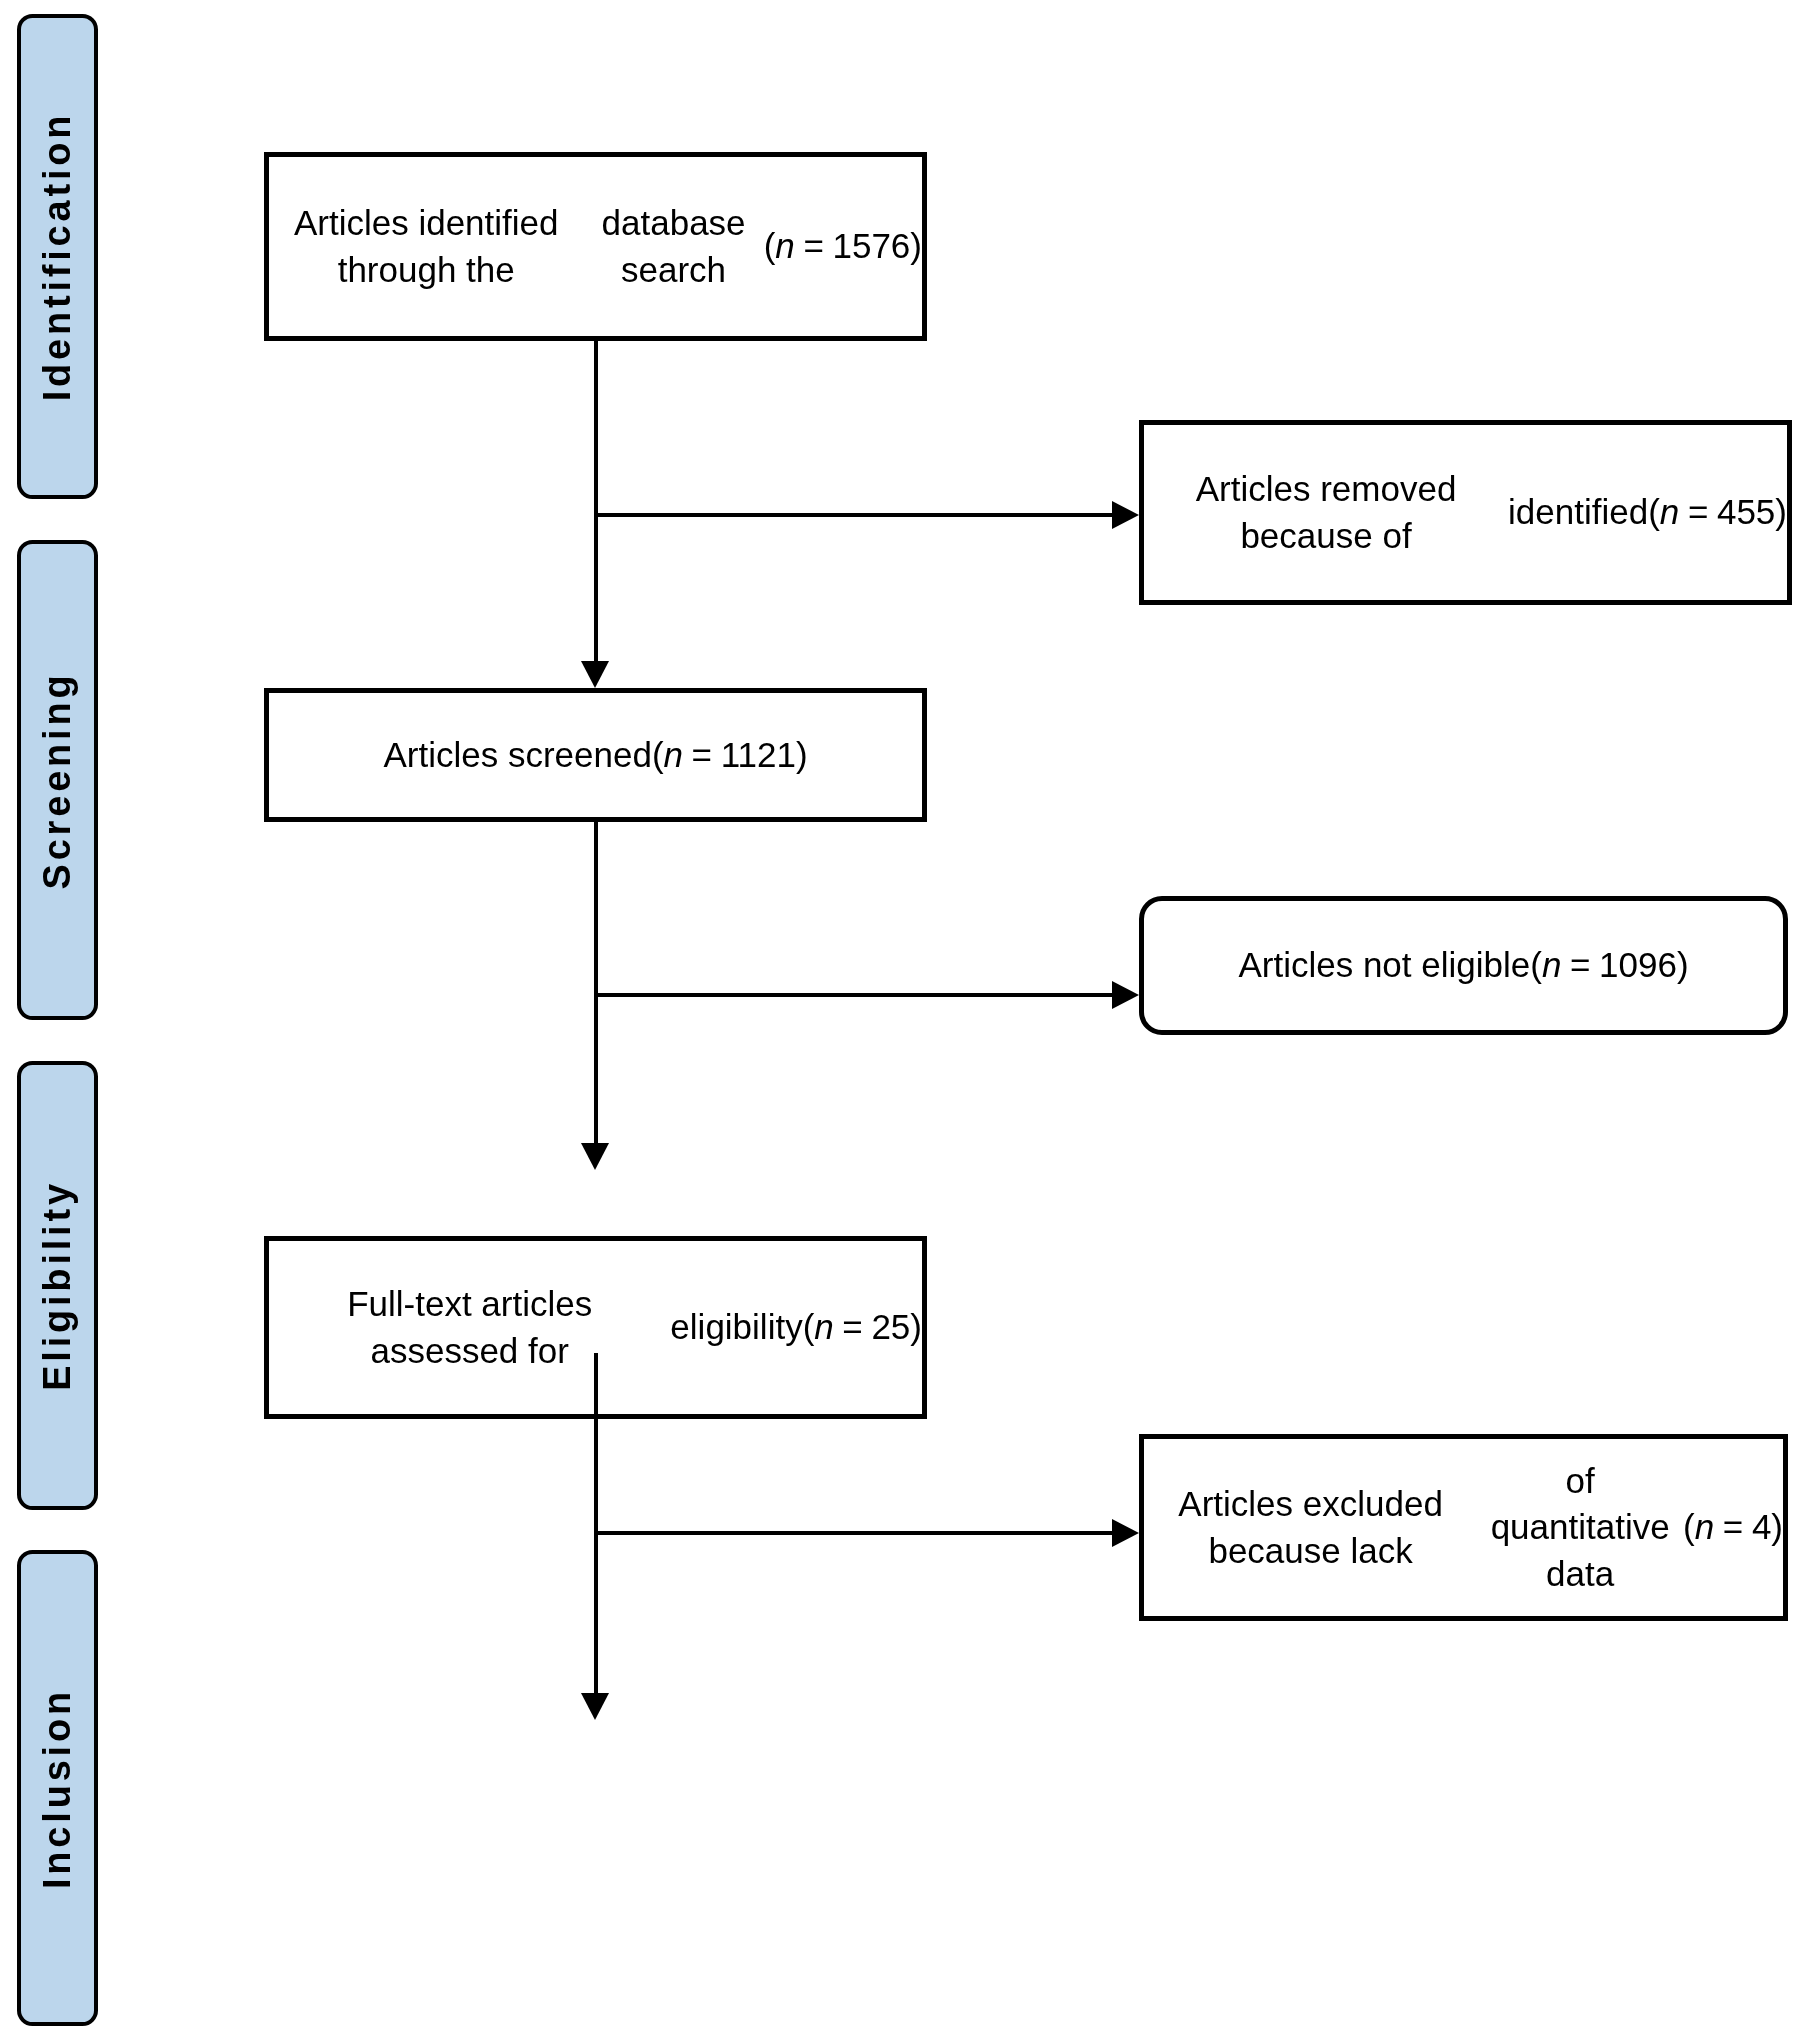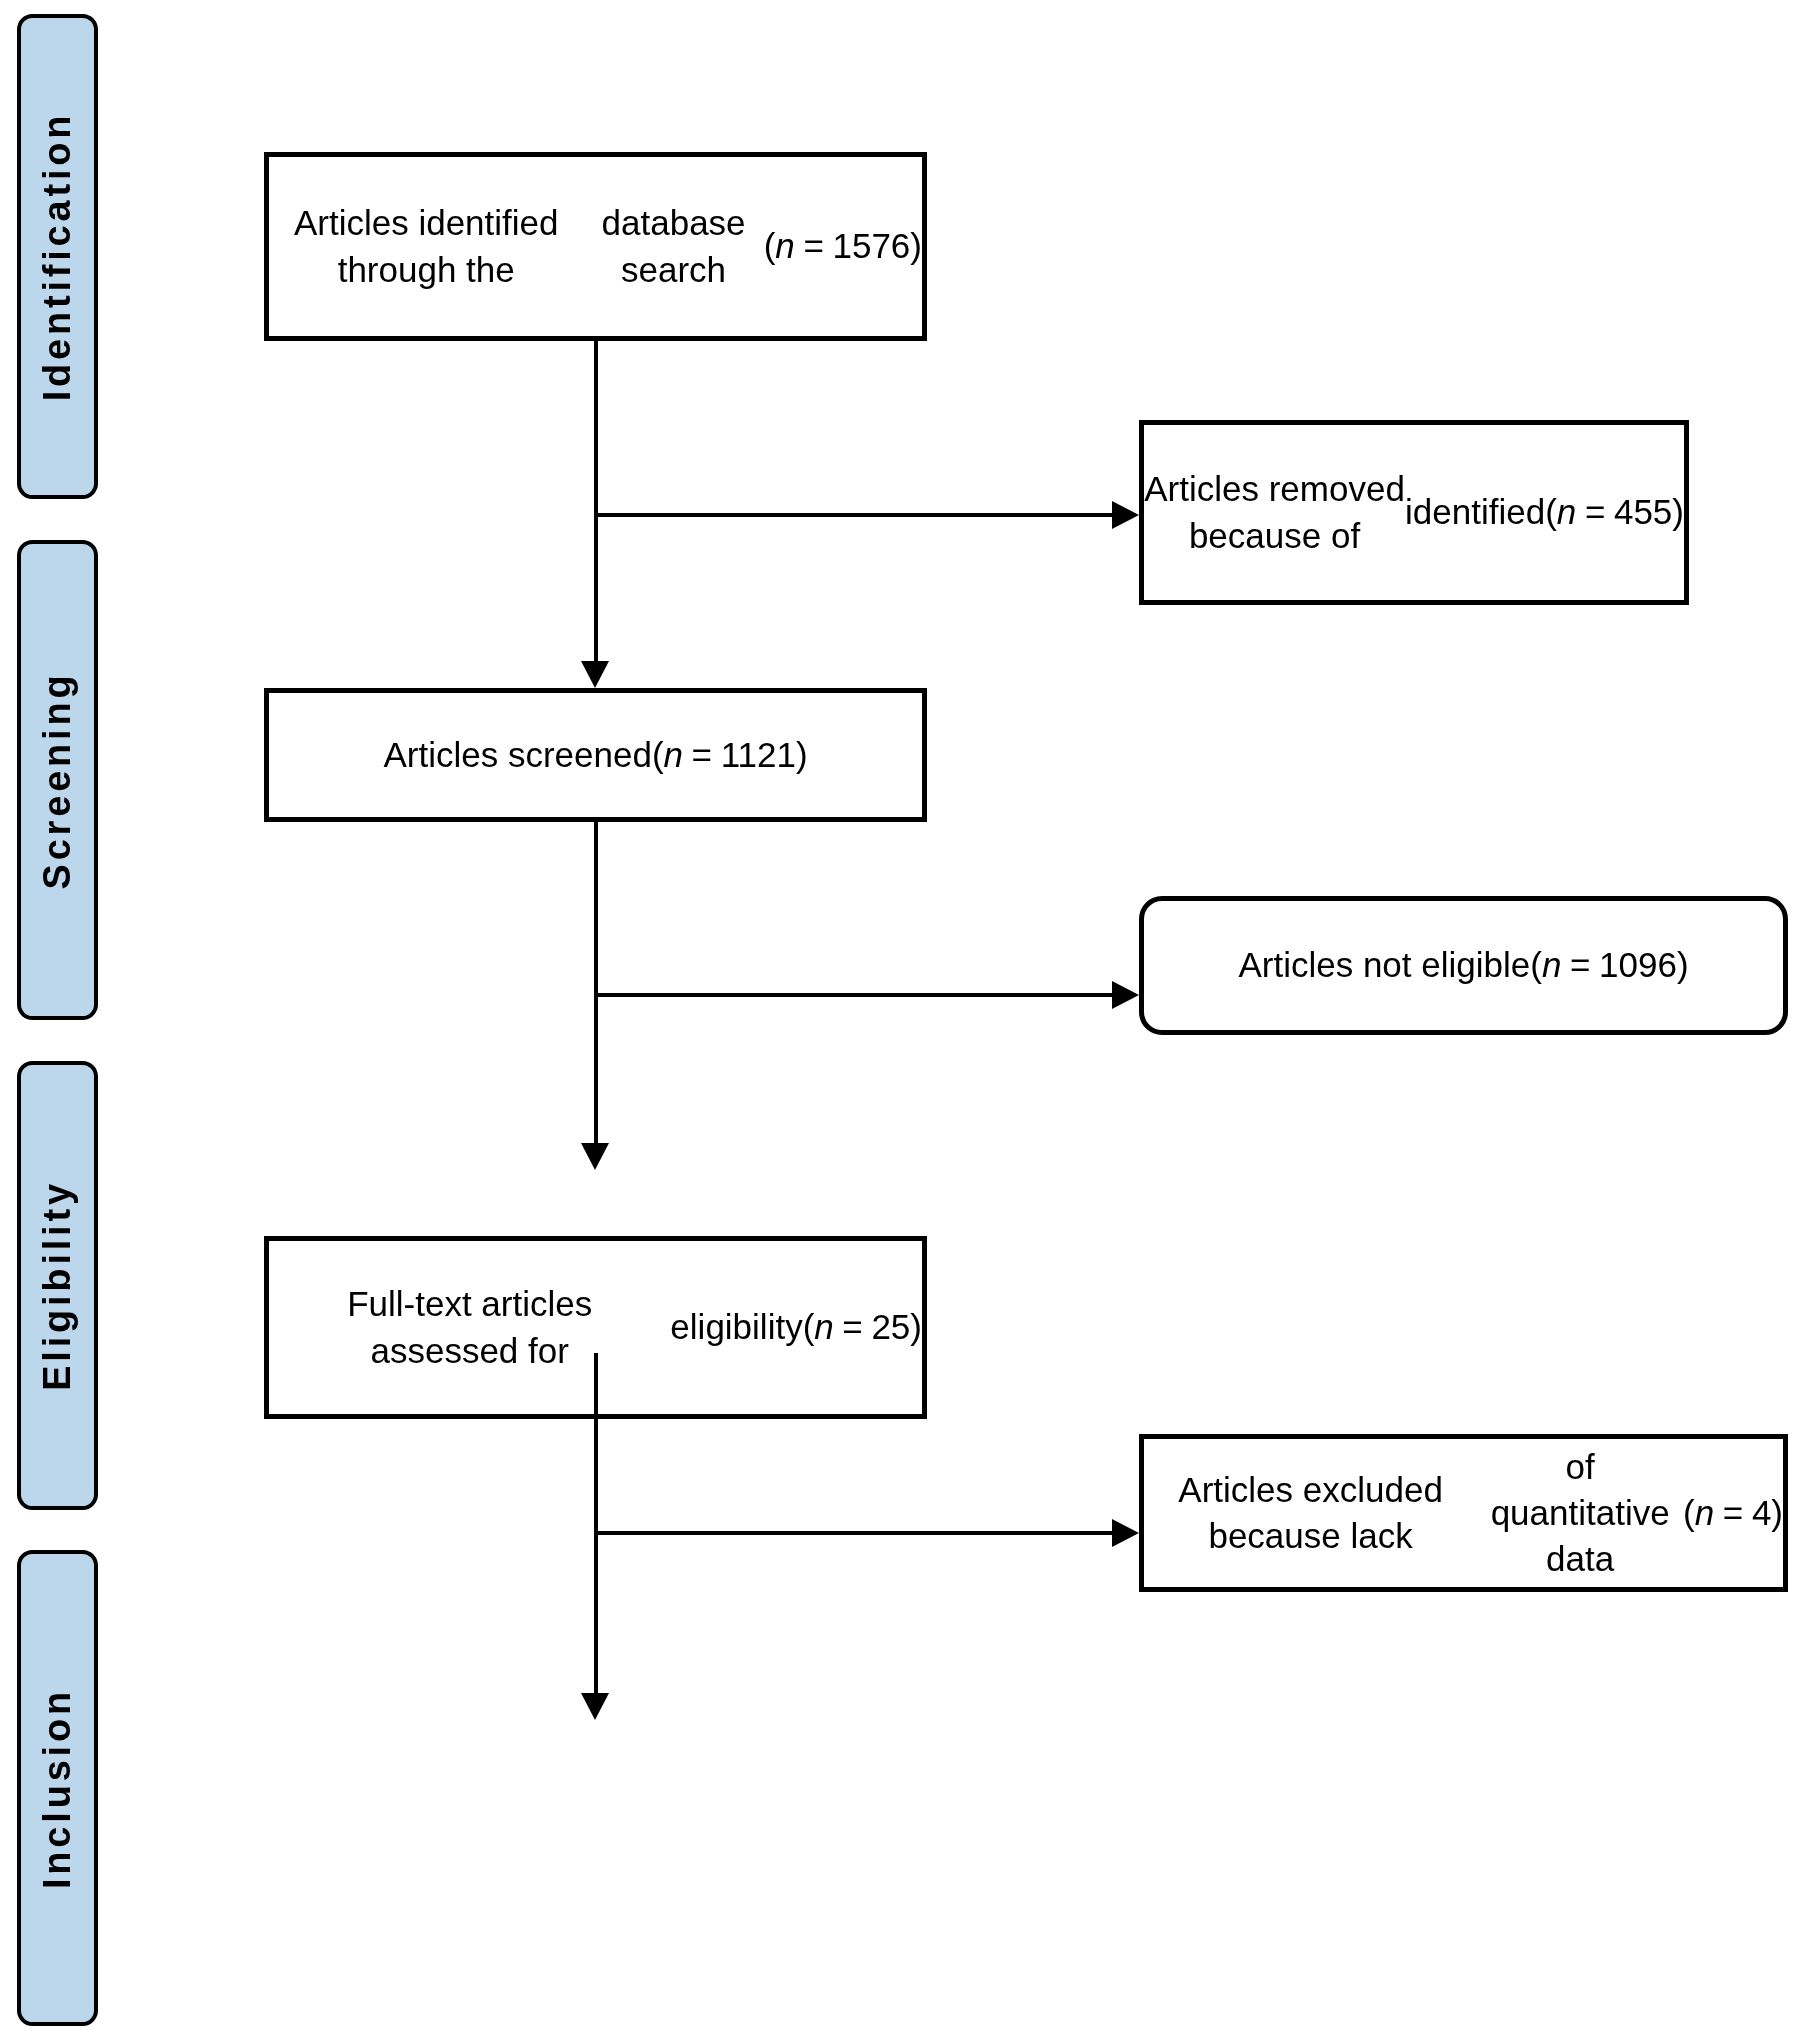--- a/index.html
+++ b/index.html
@@ -98,32 +98,32 @@
     <span class="nline"><span>(</span><span class="it">n</span><span class="neq">=</span><span>1121</span><span>)</span></span>
   </div>
 
   <div class="fbox" style="left:264px; top:1236px; width:663px; height:183px;">
     <span class="line">Full-text articles assessed for</span>
     <span class="line">eligibility</span>
     <span class="nline"><span>(</span><span class="it">n</span><span class="neq">=</span><span>25</span><span>)</span></span>
   </div>
 
 
-  <div class="fbox" style="left:1139px; top:420px; width:550px; height:185px;">
+  <div class="fbox" style="left:1139px; top:420px; width:653px; height:185px;">
     <span class="line">Articles removed because of</span>
     <span class="line">identified</span>
     <span class="nline"><span>(</span><span class="it">n</span><span class="neq">=</span><span>455</span><span>)</span></span>
   </div>
 
   <div class="fbox" style="left:1139px; top:896px; width:649px; height:139px;border-radius:23px;">
     <span class="line">Articles not eligible</span>
     <span class="nline"><span>(</span><span class="it">n</span><span class="neq">=</span><span>1096</span><span>)</span></span>
   </div>
 
-  <div class="fbox" style="left:1139px; top:1434px; width:649px; height:158px;">
+  <div class="fbox" style="left:1139px; top:1434px; width:649px; height:187px;">
     <span class="line">Articles excluded because lack</span>
     <span class="line">of quantitative data</span>
     <span class="nline"><span>(</span><span class="it">n</span><span class="neq">=</span><span>4</span><span>)</span></span>
   </div>
 
   <div class="cline" style="left:594px; top:341px; width:3.8px; height:324px;"></div>
   <div class="arrow-down" style="left:581px; top:661px;"></div>
 
   <div class="cline" style="left:594px; top:822px; width:3.8px; height:325px;"></div>
   <div class="arrow-down" style="left:581px; top:1143px;"></div>

